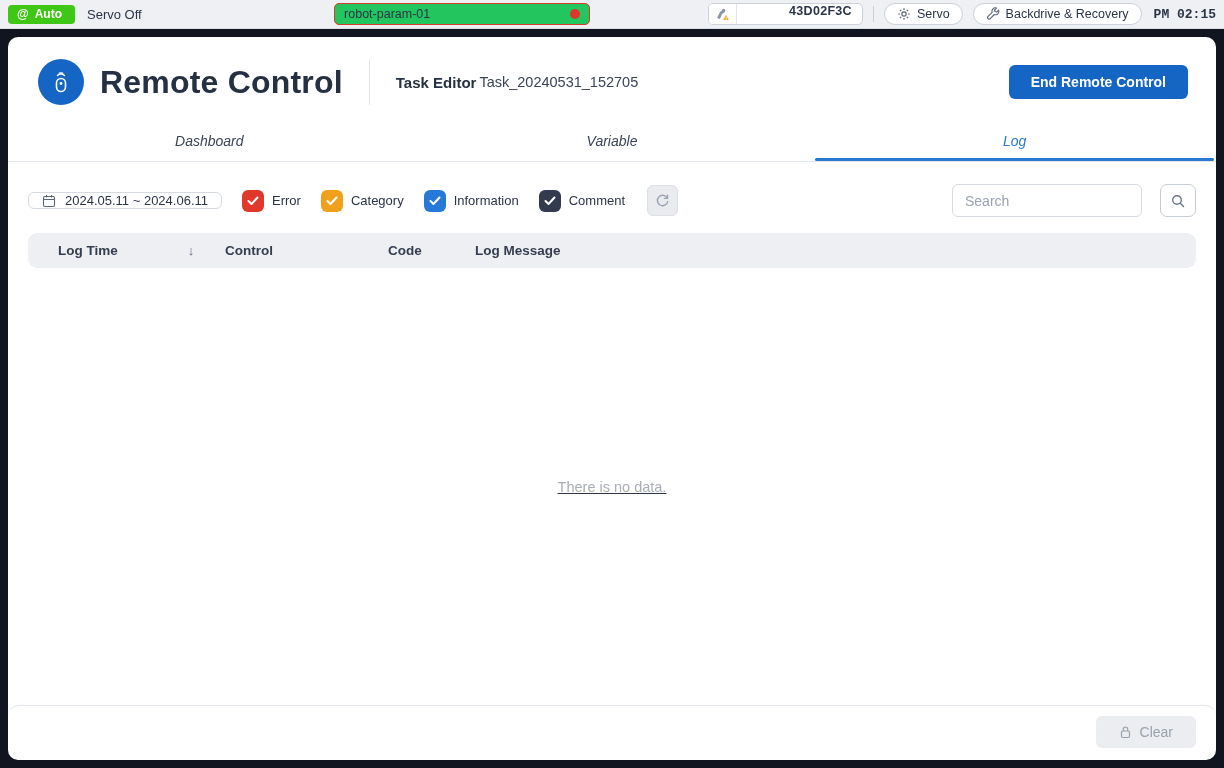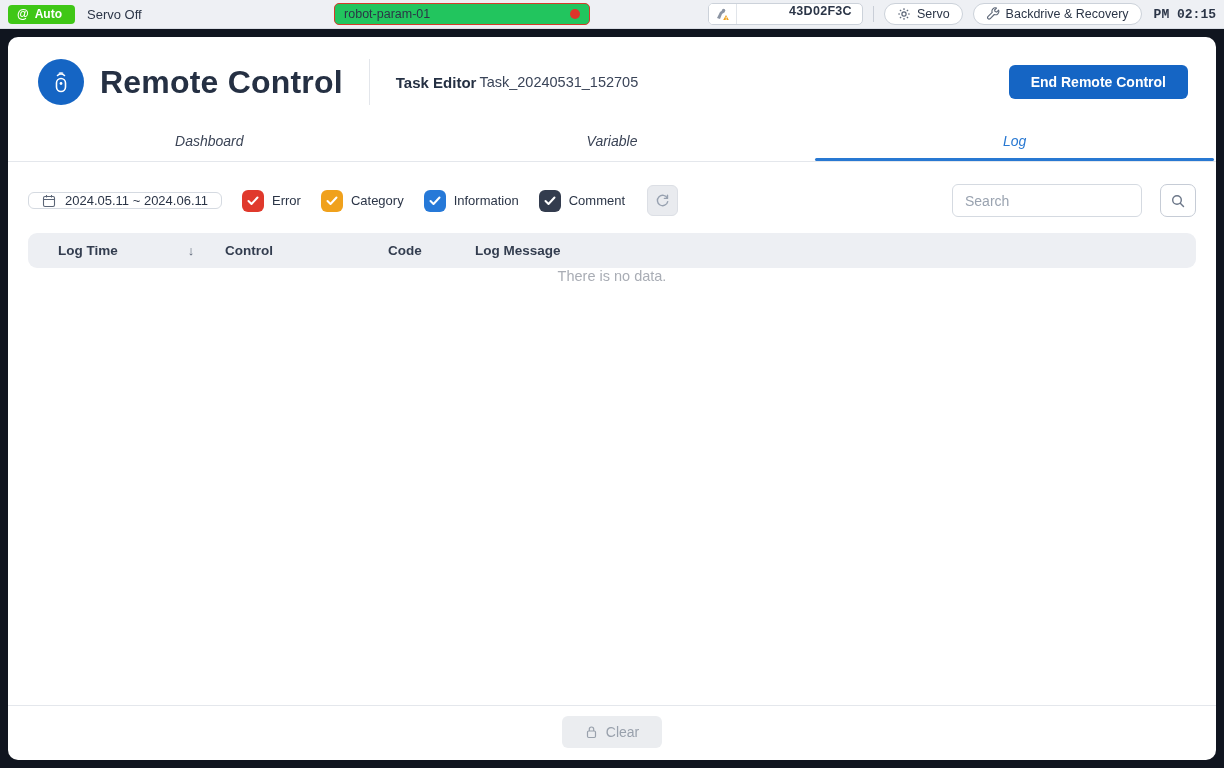--- a/index.html
+++ b/index.html
@@ -180,29 +180,29 @@
     display: flex; align-items: center;
     font-size: 13.5px; font-weight: bold; color: #333d4f;
   }
   .th-logtime { width: 197px; padding-left: 30px; display: flex; align-items: center; }
   .th-logtime .sort { margin-left: 70px; color: #5b6576; font-weight: normal; font-size: 13px; cursor: pointer; }
   .th-category { width: 163px; }
   .th-code { width: 87px; }
   .th-message { flex: 1; }
 
   .table-body {
-    flex: 1; display: flex; align-items: flex-start; justify-content: center;
+    flex: 1; display: flex; align-items: center; justify-content: center; text-decoration: underline;
   }
   .empty-msg { font-size: 14.5px; color: #a9adb5; }
 
   
   .card-footer {
     border-top: 1px solid #e4e7ec;
     padding: 10px 20px 12px 20px;
-    display: flex; justify-content: center;
+    display: flex; justify-content: flex-end; border-radius: 11px;
   }
   .clear-btn {
     background: #ebedf0; border: none; border-radius: 6px;
     font-family: inherit;
     color: #99a1ac; font-size: 14px;
     padding: 8px 23px;
     display: flex; align-items: center; gap: 8px;
     cursor: default;
   }
 

